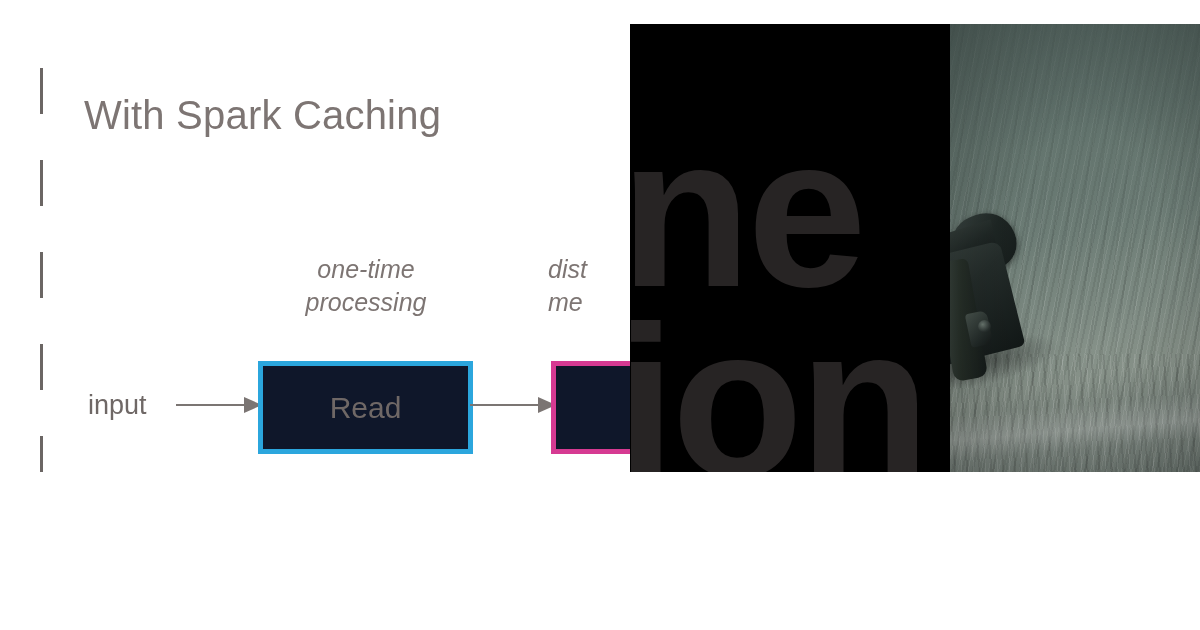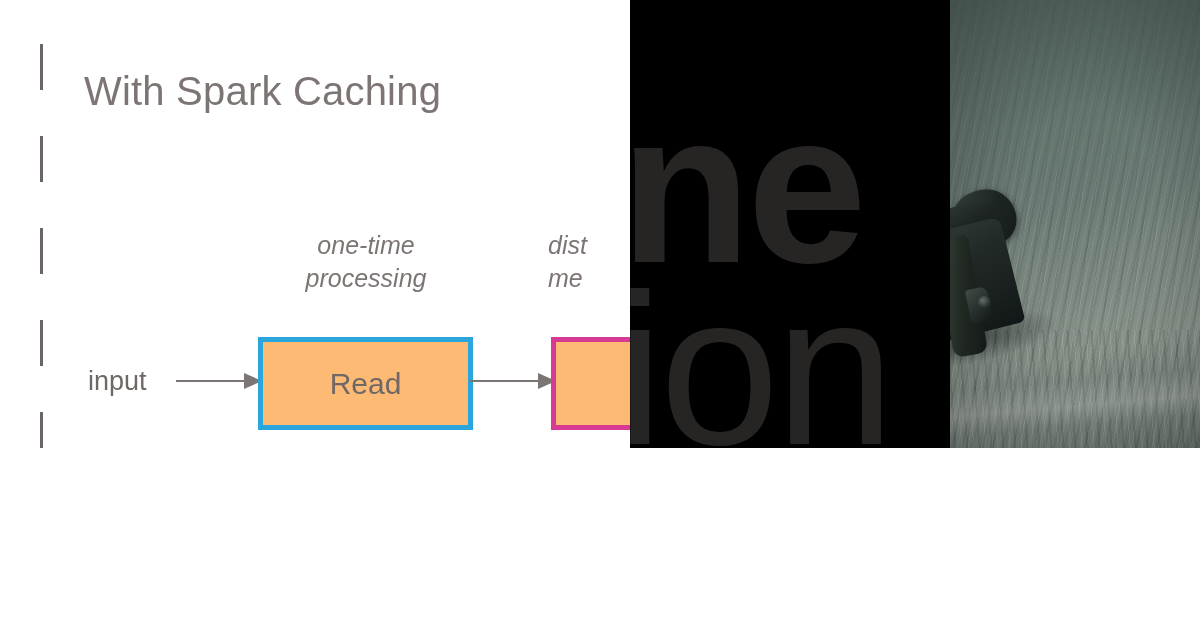--- a/index.html
+++ b/index.html
@@ -11,20 +11,21 @@
   body {
     font-family: "Liberation Sans", sans-serif;
   }
 
   #stage {
     position: relative;
     width: 1200px;
     height: 448px;
     overflow: hidden;
     background: #ffffff;
+    margin-top: 24px;
   }
 
   
   #panel-diagram {
     position: absolute;
     left: 0;
     top: 0;
     width: 630px;
     height: 630px;
     background: #ffffff;
@@ -89,21 +90,21 @@
     white-space: nowrap;
   }
   #label-input {
     left: 88px;
     top: 366px;
   }
 
   .flow-box {
     position: absolute;
     box-sizing: border-box;
-    background: #fdba74;
+    background: #0f172a;
     display: flex;
     align-items: center;
     justify-content: center;
     font-size: 30px;
     color: #6f6866;
   }
   #box-read {
     left: 258px;
     top: 337px;
     width: 215px;
@@ -172,23 +173,23 @@
   #blk-line-1 {
     left: -10px;
     top: 80px;
     font-size: 215px;
     font-weight: 700;
     letter-spacing: -4px;
     line-height: 1;
   }
   #blk-line-2 {
     left: -14px;
-    top: 262px;
+    top: 270px;
     font-size: 215px;
-    font-weight: 400;
+    font-weight: 700;
     letter-spacing: -4px;
     line-height: 1;
   }
   #blk-line-3 {
     left: 0px;
     top: 450px;
     font-size: 168px;
     font-weight: 400;
     letter-spacing: 2px;
     line-height: 1;

